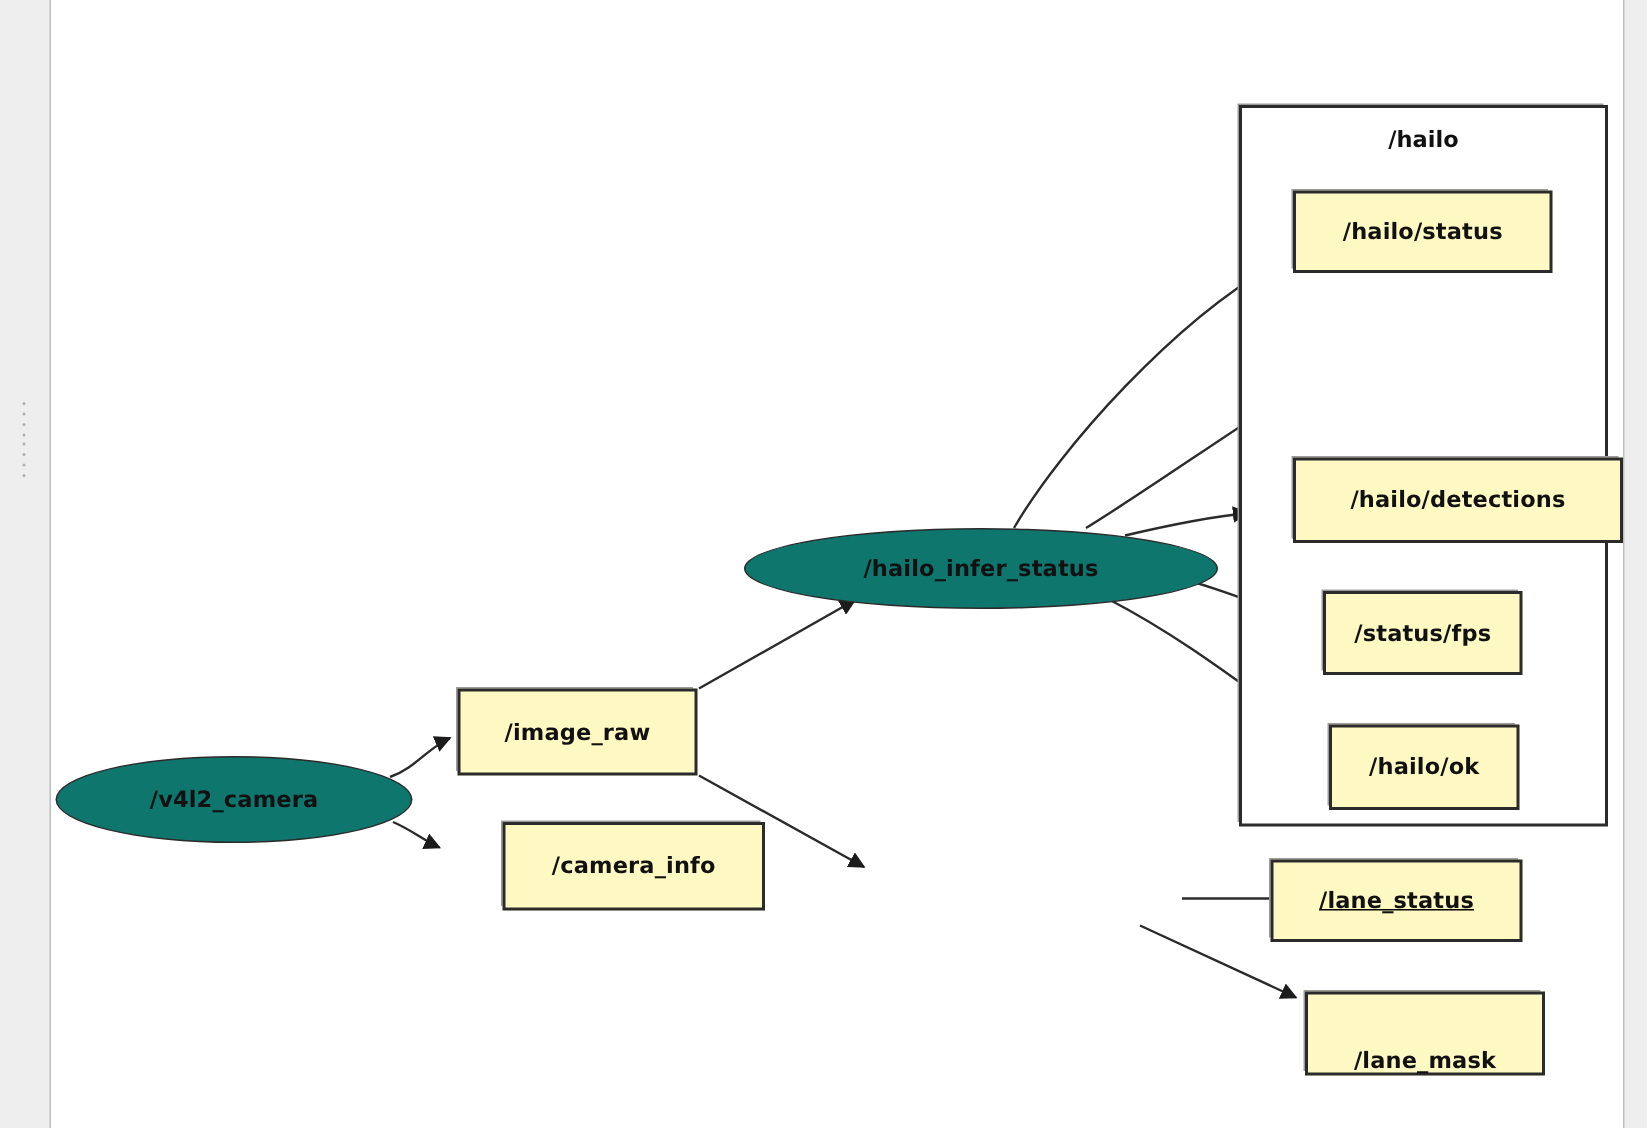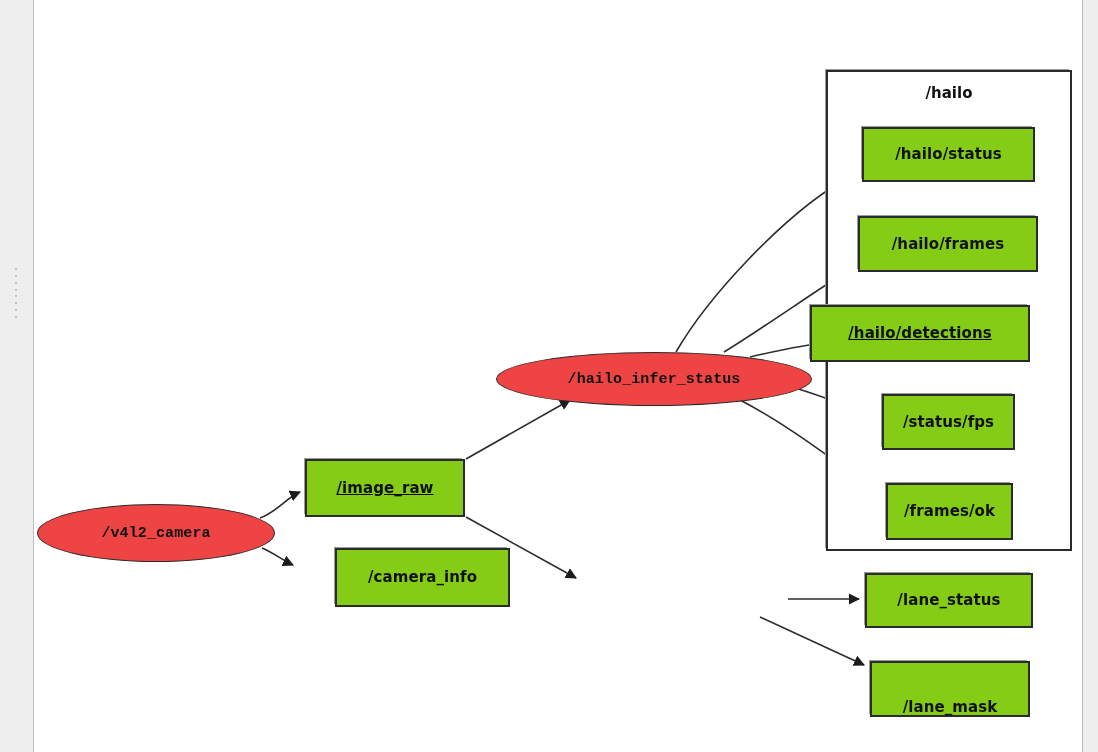--- a/index.html
+++ b/index.html
@@ -73,29 +73,28 @@
   }
   .node-label {
     font-size: 15px;
     font-weight: bold;
     color: #111111;
     letter-spacing: 0.1px;
     white-space: nowrap;
     line-height: 1;
   }
   .topic-box {
-    background: #84cc16;
+    background: #fef9c3;
     border: 2px solid #2b2b2b;
     box-shadow: -2px -2px 0 -1px #9b9b9b;
   }
   .node-ellipse {
-    background: #ef4444;
+    background: #0f766e;
     border: 1.6px solid #2b2b2b;
     border-radius: 50%;
-    font-family: Liberation Mono, monospace;
   }
   .group-box {
     position: absolute;
     box-sizing: border-box;
     background: #ffffff;
     border: 2px solid #2b2b2b;
     box-shadow: -2px -2px 0 -1px #9b9b9b;
   }
   .group-title {
     position: absolute;
@@ -168,49 +167,46 @@
 
     <div class="node node-ellipse" style="left:3px; top:504px; width:238px; height:58px;">
       <span class="node-label">/v4l2_camera</span>
     </div>
 
     <div class="node node-ellipse" style="left:462px; top:352px; width:316px; height:54px;">
       <span class="node-label">/hailo_infer_status</span>
     </div>
 
 
-    <div class="node topic-box" style="left:271px; top:459px; width:160px; height:58px;text-decoration:underline;">
+    <div class="node topic-box" style="left:271px; top:459px; width:160px; height:58px;">
       <span class="node-label">/image_raw</span>
     </div>
 
     <div class="node topic-box" style="left:263px; top:548px; width:175px; height:59px;margin-left:38px;">
       <span class="node-label">/camera_info</span>
     </div>
 
     <div class="node topic-box" style="left:828px; top:127px; width:173px; height:55px;">
       <span class="node-label">/hailo/status</span>
     </div>
 
-    <div class="node topic-box" style="left:824px; top:216px; width:180px; height:56px;">
-      <span class="node-label">/hailo/frames</span>
-    </div>
-
-    <div class="node topic-box" style="left:776px; top:305px; width:220px; height:57px;text-decoration:underline;">
+
+    <div class="node topic-box" style="left:828px; top:305px; width:220px; height:57px;">
       <span class="node-label">/hailo/detections</span>
     </div>
 
     <div class="node topic-box" style="left:848px; top:394px; width:133px; height:56px;">
       <span class="node-label">/status/fps</span>
     </div>
 
     <div class="node topic-box" style="left:852px; top:483px; width:127px; height:57px;">
-      <span class="node-label">/frames/ok</span>
-    </div>
-
-    <div class="node topic-box" style="left:831px; top:573px; width:168px; height:55px;">
+      <span class="node-label">/hailo/ok</span>
+    </div>
+
+    <div class="node topic-box" style="left:813px; top:573px; width:168px; height:55px;text-decoration:underline;">
       <span class="node-label">/lane_status</span>
     </div>
 
     <div class="node topic-box" style="left:836px; top:661px; width:160px; height:56px;align-items:flex-end;">
       <span class="node-label">/lane_mask</span>
     </div>
 
   </div>
 </div>
 

